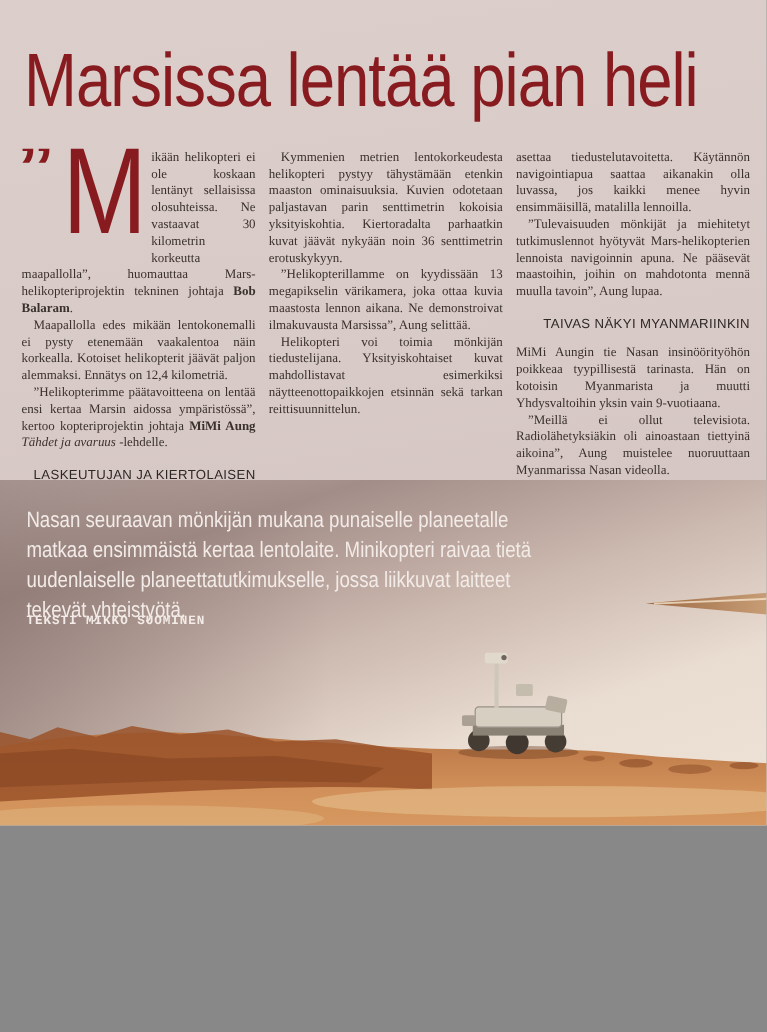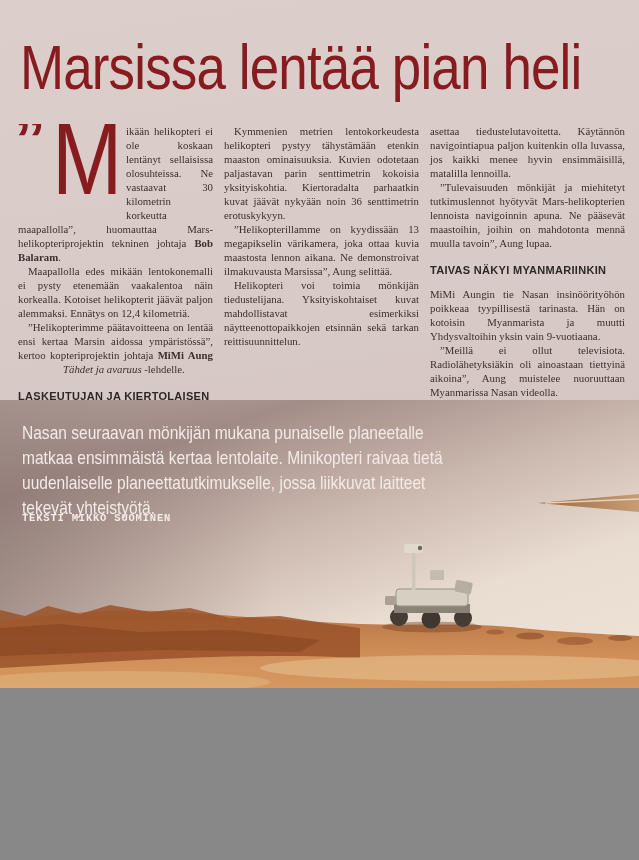--- a/index.html
+++ b/index.html
@@ -26,25 +26,25 @@
     display:flex;gap:11px;overflow:hidden;
   }
   .col{width:195px;flex:0 0 195px;
     font-size:10.8px;line-height:14px;color:#3a312c;
     text-align:justify;}
   .col p{margin:0;}
   .col p.indent{text-indent:10px;}
   .col h3.subhead{
     margin:14px 0 10px 0;
     font-family:"Liberation Sans",sans-serif;
-    font-size:11px;line-height:13px;font-weight:700;
-    letter-spacing:.3px;color:#2e2824;text-align:left;
+    font-size:11px;line-height:13px;font-weight:400;
+    letter-spacing:.3px;color:#2e2824;text-align:right;
   }
   .col .bold{font-weight:700;}
-  .col .italic{font-style:italic;margin-left:45px;}
+  .col .italic{font-style:italic;}
   
   .dropcap-box{
     float:left;width:102px;height:84px;position:relative;
     margin:0 6px 2px 0;
   }
   .open-quote{
     position:absolute;left:-4px;top:-16px;
     font-family:"Liberation Sans",sans-serif;
     font-weight:700;font-size:64px;line-height:1;color:#871b1f;
   }
@@ -95,21 +95,21 @@
         <p class="body indent"><span>Maapallolla edes mikään lentokonemalli ei pysty etenemään vaakalentoa näin korkealla. Kotoiset helikopterit jäävät paljon alemmaksi. Ennätys on 12,4 kilometriä.</span></p>
         <p class="body indent"><span>”Helikopterimme päätavoitteena on lentää ensi kertaa Marsin aidossa ympäristössä”, kertoo kopteriprojektin johtaja </span><span class="bold">MiMi Aung</span><span> </span><span class="italic">Tähdet ja avaruus</span><span> -lehdelle.</span></p>
         <h3 class="subhead"><span>LASKEUTUJAN JA KIERTOLAISEN VÄLIMAASTOSSA</span></h3>
       </div>
     <div class="col">
         <p class="body indent"><span>Kymmenien metrien lentokorkeudesta helikopteri pystyy tähystämään etenkin maaston ominaisuuksia. Kuvien odotetaan paljastavan parin senttimetrin kokoisia yksityiskohtia. Kiertoradalta parhaatkin kuvat jäävät nykyään noin 36 senttimetrin erotuskykyyn.</span></p>
         <p class="body indent"><span>”Helikopterillamme on kyydissään 13 megapikselin värikamera, joka ottaa kuvia maastosta lennon aikana. Ne demonstroivat ilmakuvausta Marsissa”, Aung selittää.</span></p>
         <p class="body indent"><span>Helikopteri voi toimia mönkijän tiedustelijana. Yksityiskohtaiset kuvat mahdollistavat esimerkiksi näytteenottopaikkojen etsinnän sekä tarkan reittisuunnittelun.</span></p>
       </div>
     <div class="col">
-        <p class="body"><span>asettaa tiedustelutavoitetta. Käytännön navigointiapua paljon kuitenkin olla luvassa, jos kaikki menee hyvin ensimmäisillä, matalilla lennoilla.</span></p>
+        <p class="body"><span>asettaa tiedustelutavoitetta. Käytännön navigointiapua saattaa aikanakin olla luvassa, jos kaikki menee hyvin ensimmäisillä, matalilla lennoilla.</span></p>
         <p class="body indent"><span>”Tulevaisuuden mönkijät ja miehitetyt tutkimuslennot hyötyvät Mars-helikopterien lennoista navigoinnin apuna. Ne pääsevät maastoihin, joihin on mahdotonta mennä muulla tavoin”, Aung lupaa.</span></p>
         <h3 class="subhead"><span>TAIVAS NÄKYI MYANMARIINKIN</span></h3>
         <p class="body"><span>MiMi Aungin tie Nasan insinöörityöhön poikkeaa tyypillisestä tarinasta. Hän on kotoisin Myanmarista ja muutti Yhdysvaltoihin yksin vain 9-vuotiaana.</span></p>
         <p class="body indent"><span>”Meillä ei ollut televisiota. Radiolähetyksiäkin oli ainoastaan tiettyinä aikoina”, Aung muistelee nuoruuttaan Myanmarissa Nasan videolla.</span></p>
       </div>
   </div>
 
   <div class="photo">
     <svg width="639" height="460" viewBox="0 0 639 460" xmlns="http://www.w3.org/2000/svg">
       <defs>

